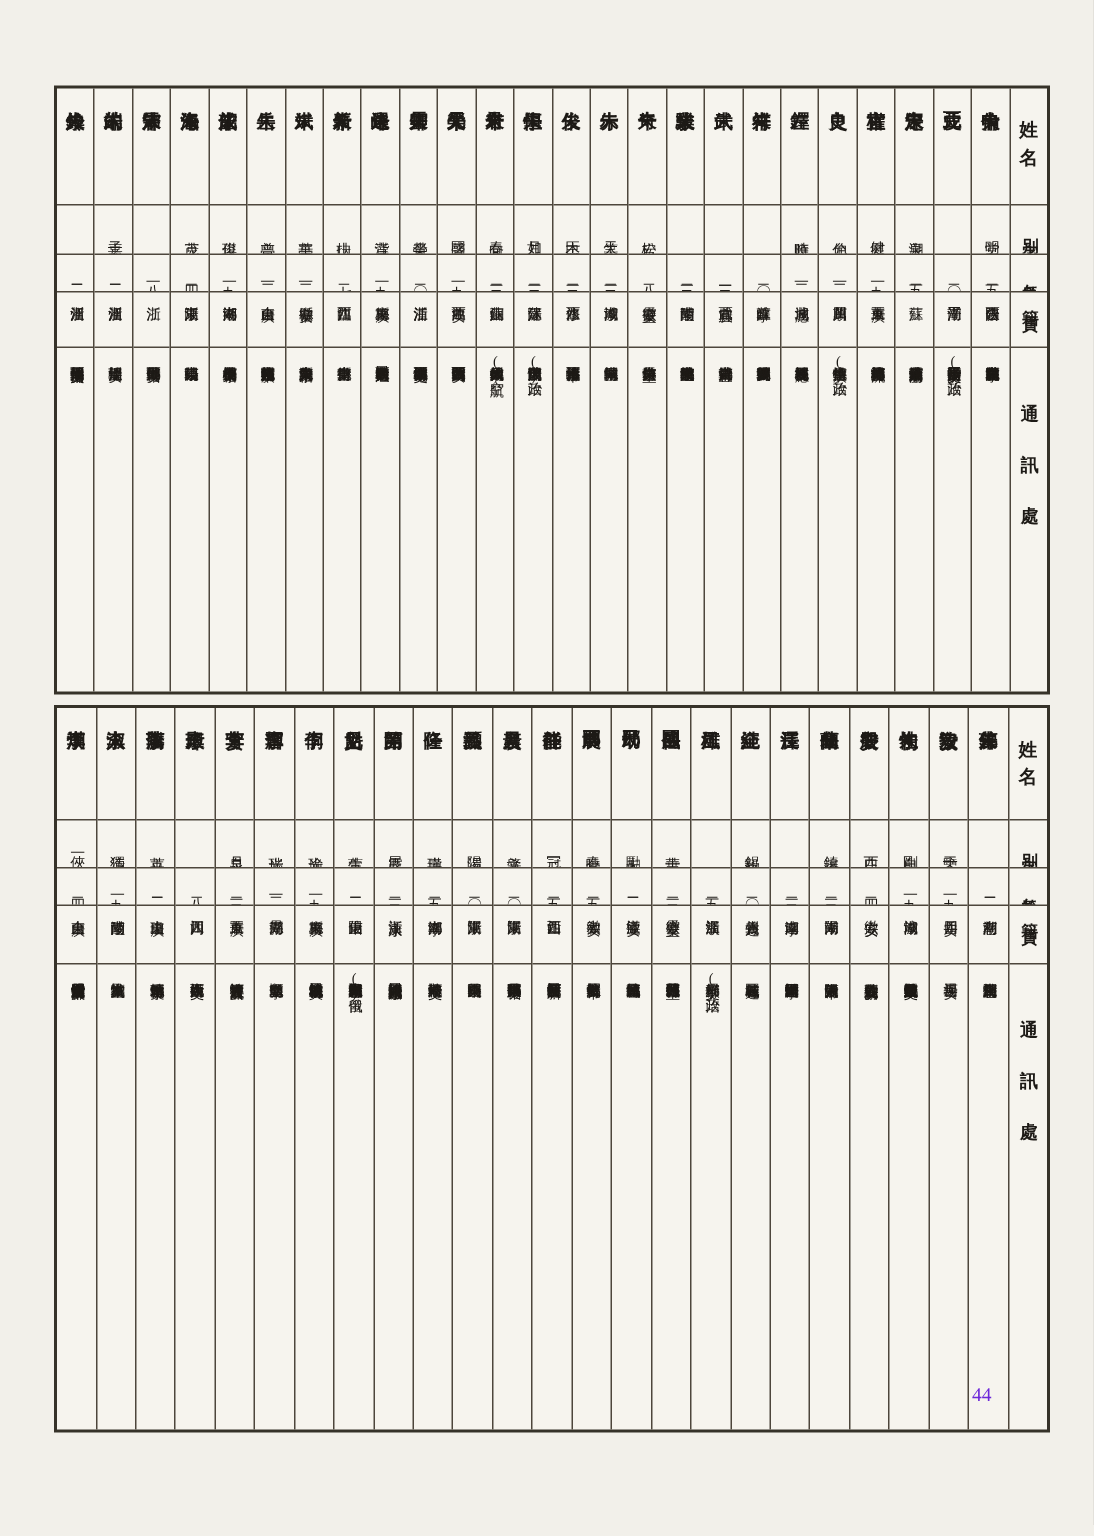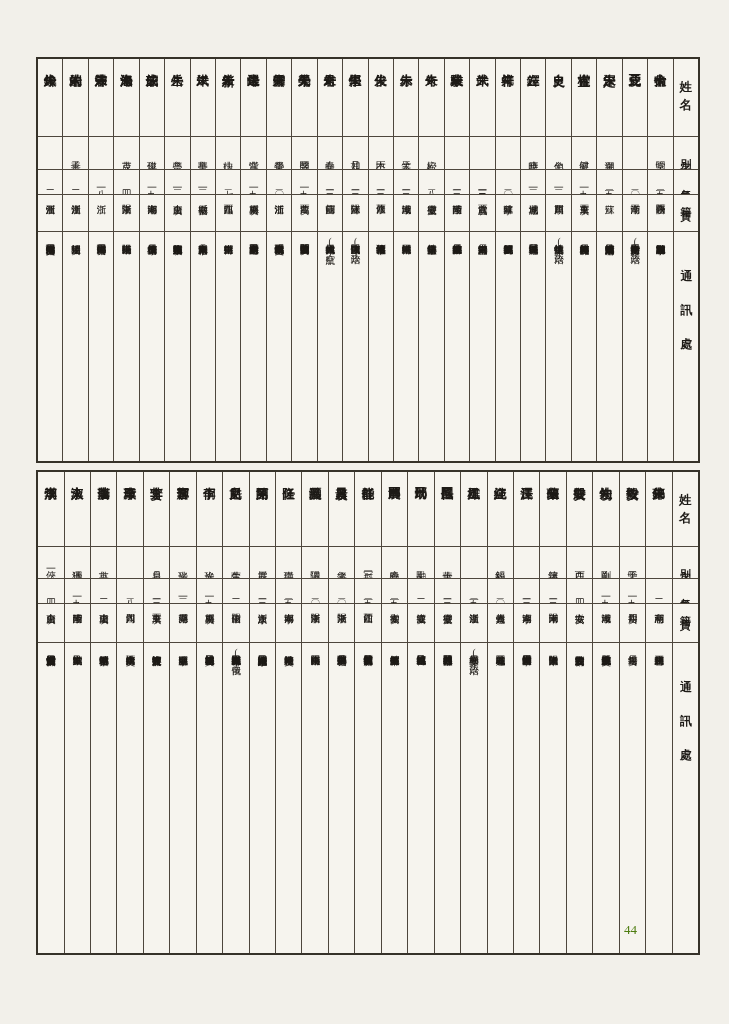--- a/index.html
+++ b/index.html
@@ -55,23 +55,23 @@
   .header-col .r-name .vtext{letter-spacing:18px;padding-top:6px;}
   .header-col .r-zi{font-size:11px;}
   .header-col .r-zi .vtext{letter-spacing:3px;}
   .header-col .r-age{font-size:10px;}
   .header-col .r-age .vtext{letter-spacing:1px;}
   .header-col .r-native{font-size:11px;}
   .header-col .r-native .vtext{letter-spacing:4px;}
   .header-col .r-address{font-size:12px;}
   .header-col .r-address .vtext{letter-spacing:34px;padding-top:22px;}
   .page-num{
-    position:absolute;left:624px;top:922px;
+    position:absolute;left:648px;top:922px;
     font-size:13px;font-family:"Liberation Serif","DejaVu Serif",serif;
-    color:#4d7c0f;
+    color:#6d28d9;
   }
 </style>
 </head>
 <body>
 
 <div class="page">
   <div class="dir-table" id="table-top">
       <div class="col header-col">
         <div class="cell r-name">
           <span class="vtext">姓名</span>

